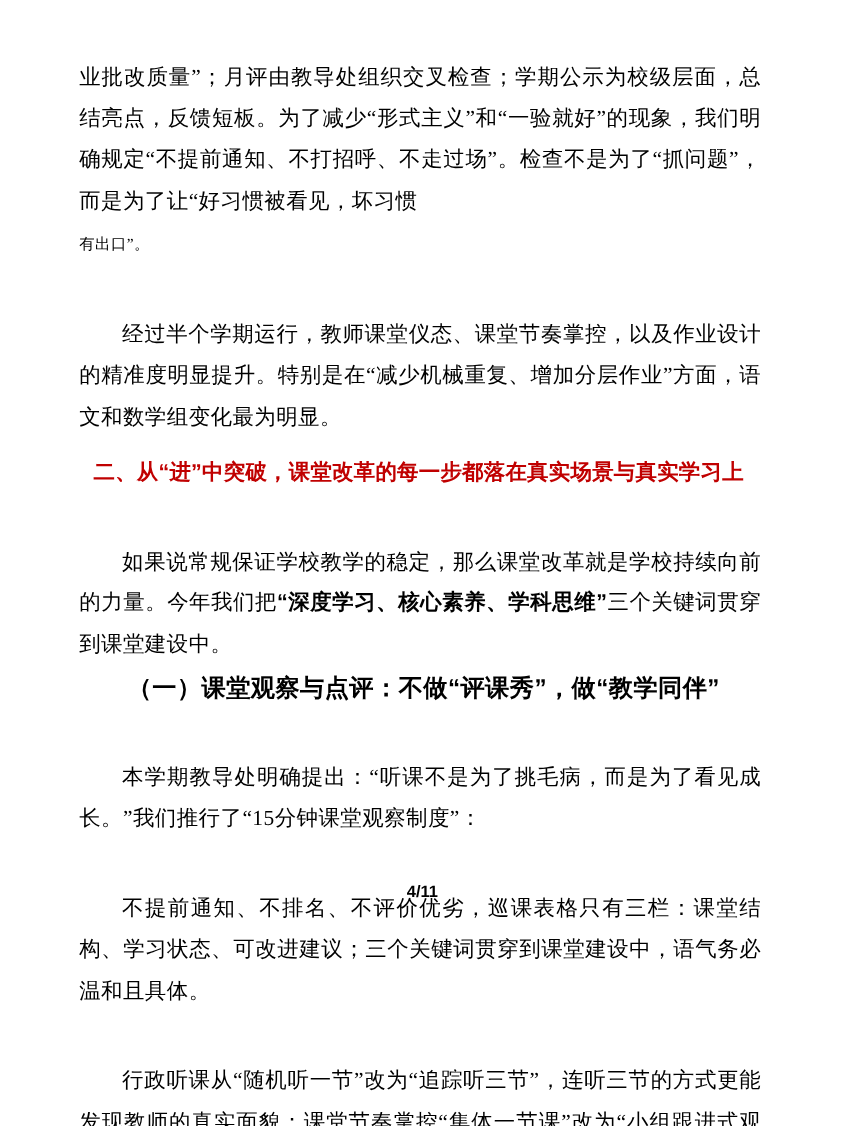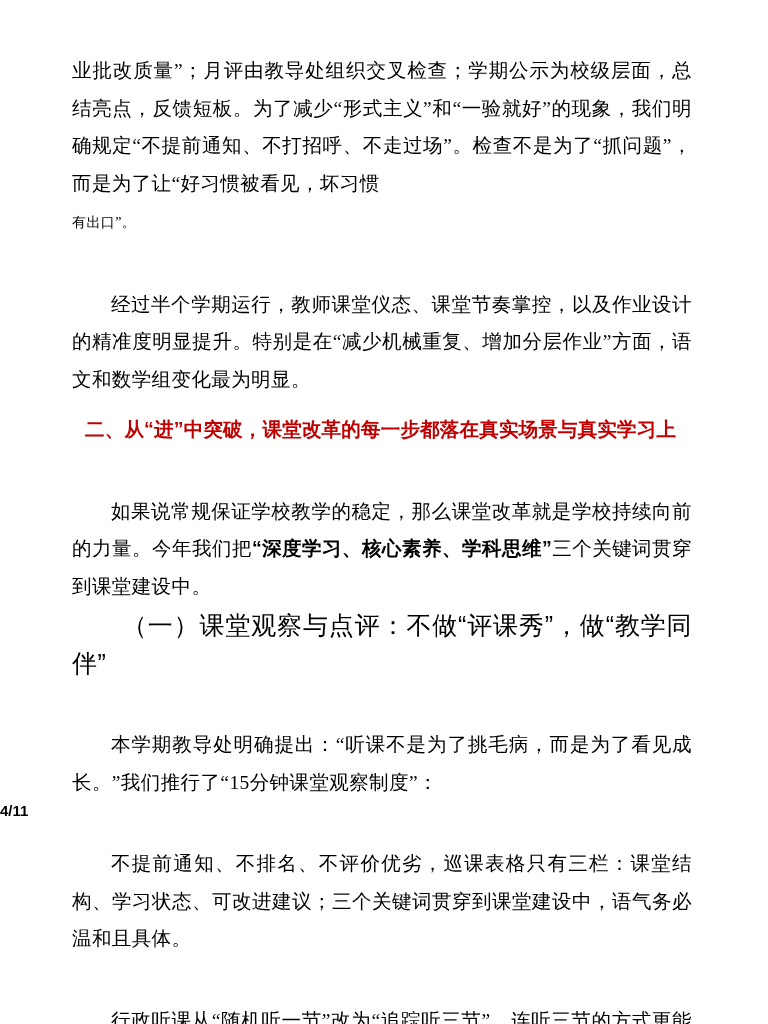--- a/index.html
+++ b/index.html
@@ -41,39 +41,40 @@
     color: #c00000;
     font-weight: bold;
     font-family: "Liberation Sans", "DejaVu Sans", sans-serif;
     font-size: 19.5px;
     line-height: 37.5px;
     text-indent: 0;
     margin: 13px;
     letter-spacing: 0.2px;
   }
   .sub-heading {
-    font-weight: normal;
+    font-weight: bold;
     text-indent: 2em;
     font-family: "Liberation Sans", "DejaVu Sans", sans-serif;
-    font-size: 25px;
+    font-size: 22px;
     line-height: 37.5px;
     margin: 0;
   }
   .kw-bold {
     font-weight: bold;
     font-family: "Liberation Sans", "DejaVu Sans", sans-serif;
   }
   .small-tail {
     font-size: 14px;
   }
   .footer {
     position: absolute;
     left: 0;
     right: 0;
     bottom: 26px;
+    text-align: center;
     font-family: "Liberation Sans", "DejaVu Sans", sans-serif;
     font-weight: bold;
     font-size: 15px;
     color: #000000;
   }
 </style>
 </head>
 <body>
 
 <div class="page">

